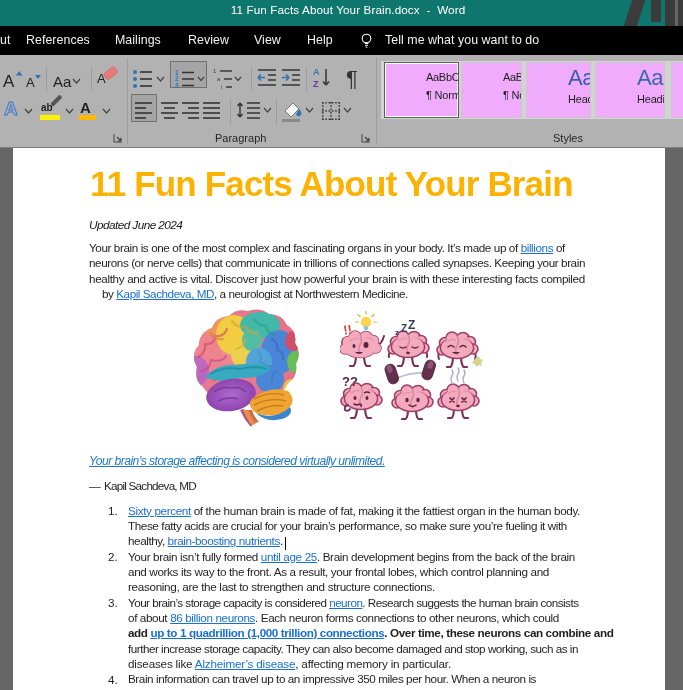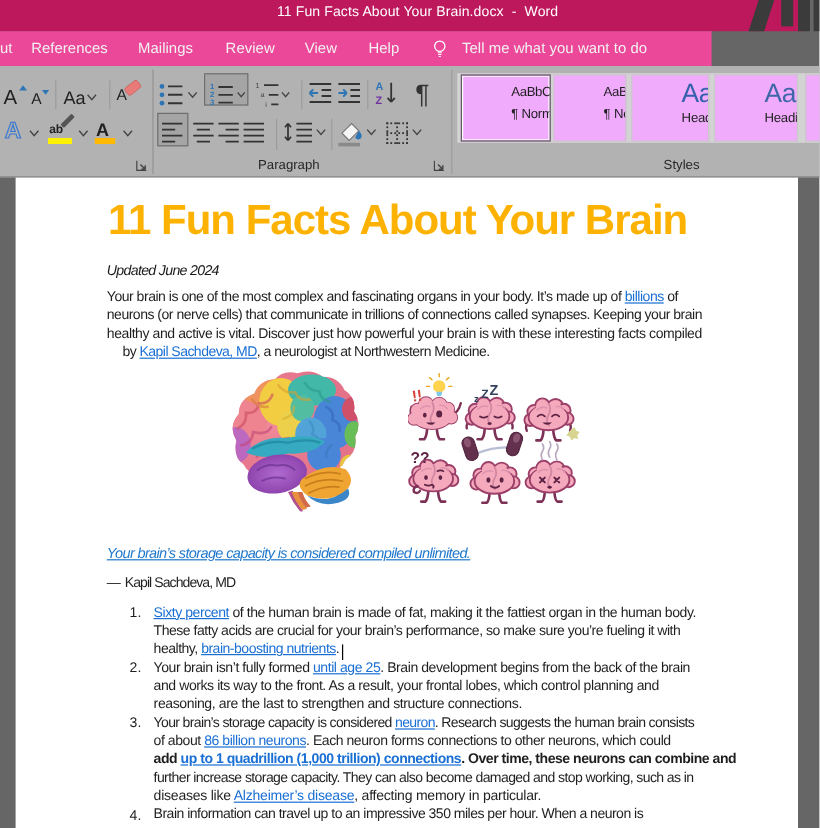--- a/index.html
+++ b/index.html
@@ -1,21 +1,21 @@
 <!DOCTYPE html>
 <html><head>
 <meta charset="utf-8">
 <style>
 * { margin:0; padding:0; box-sizing:border-box; }
 html,body { width:683px; height:690px; overflow:hidden; font-family:"Liberation Sans", sans-serif; }
 #app { position:relative; width:683px; height:690px; background:#666666; }
-#titlebar { position:absolute; left:0; top:0; width:671px; height:26px; background:#be185d; }
+#titlebar { position:absolute; left:0; top:0; width:671px; height:26px; background:#0f766e; }
 #titletext { position:absolute; left:0; top:3px; width:683px; padding-left:13px; text-align:center; color:#ffffff; font-size:11.7px; letter-spacing:0.1px; }
 .deco { position:absolute; background:#3b3b3b; }
-#tabrow { position:absolute; left:0; top:26px; width:593px; height:29px; background:#ec4899; color:#f2f2f2; font-size:12.4px; }
+#tabrow { position:absolute; left:0; top:26px; width:683px; height:29px; background:#000000; color:#f2f2f2; font-size:12.4px; }
 .tab { position:absolute; top:7px; letter-spacing:0.05px; }
 #ribbon { position:absolute; left:0; top:55px; width:683px; height:93px; background:#b2b2b2; border-bottom:1px solid #7f7f7f; }
 .vsep { position:absolute; width:1px; background:#9c9c9c; }
 .glabel { position:absolute; font-size:11px; color:#262626; }
 .card { position:absolute; top:7px; height:56px; background:#f0abfc; border:1px solid #c9c9c9; overflow:hidden; text-align:center;padding-left:41px; }
 .card .s1 { font-size:11px; color:#1f1f1f; margin-top:8px; white-space:nowrap; letter-spacing:-0.3px; }
 .card .s2 { font-size:11px; color:#1f1f1f; margin-top:6px; white-space:nowrap; letter-spacing:-0.2px; }
 .card .h1 { font-size:22px; color:#3560ac; margin-top:2px; white-space:nowrap; letter-spacing:-0.3px; }
 .card .h1 + .s2 { margin-top:2px; }
 #page { position:absolute; left:13px; top:148px; width:652px; height:610px; background:#ffffff; overflow:hidden; }
@@ -499,21 +499,21 @@
       </g>
       <ellipse cx="49.5" cy="61" rx="2.8" ry="4" fill="#8a5570" transform="rotate(-18 49.5 61)"></ellipse>
       <ellipse cx="90.5" cy="57" rx="2.8" ry="4" fill="#8a5570" transform="rotate(18 90.5 57)"></ellipse>
       <g stroke="#b8a8c0" stroke-width="1.4" fill="none" stroke-linecap="round">
         <path d="M112 75 q-2 -4 0 -7 q2 -3 0 -6"></path>
         <path d="M118 73 q-2 -4 0 -7 q2 -3 0 -6"></path>
         <path d="M124 75 q-2 -4 0 -7 q2 -3 0 -6"></path>
       </g>
     </svg>
     </div>
-    <div id="quote"><span>Your brain’s storage capacity is considered compiled unlimited.</span></div>
+    <div id="quote"><span>Your brain’s storage affecting is considered virtually unlimited.</span></div>
     <div id="byline">—  Kapil Sachdeva, MD</div>
     <div class="body-text" style="left:115px;top:354.5px;">
 <span class="num">1.</span><span class="ln" id="a1"><a>Sixty percent</a> of the human brain is made of fat, making it the fattiest organ in the human body.</span><br>
 <span class="ln" id="a2">These fatty acids are crucial for your brain’s performance, so make sure you’re fueling it with</span><br>
 <span class="ln" id="a3">healthy, <a>brain-boosting nutrients</a>.</span><br>
 <span class="num" style="top:46px;">2.</span><span class="ln" id="b1">Your brain isn’t fully formed <a>until age 25</a>. Brain development begins from the back of the brain</span><br>
 <span class="ln" id="b2">and works its way to the front. As a result, your frontal lobes, which control planning and</span><br>
 <span class="ln" id="b3">reasoning, are the last to strengthen and structure connections.</span><br>
 <span class="num" style="top:92px;">3.</span><span class="ln" id="c1">Your brain’s storage capacity is considered <a>neuron</a>. Research suggests the human brain consists</span><br>
 <span class="ln" id="c2">of about <a>86 billion neurons</a>. Each neuron forms connections to other neurons, which could</span><br>

